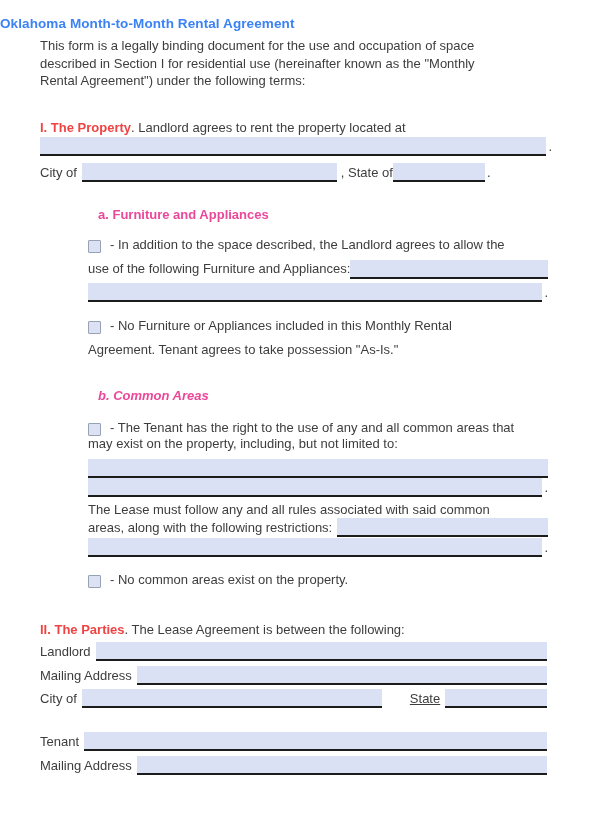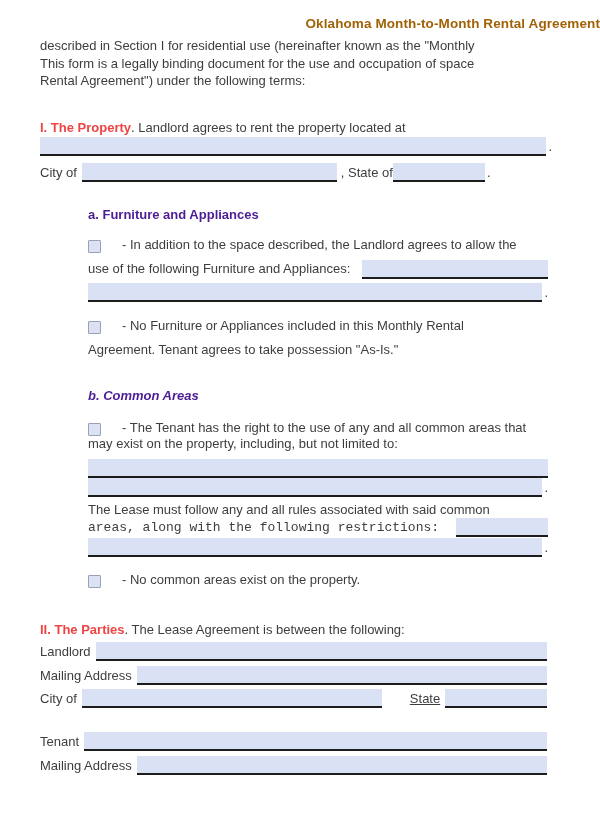--- a/index.html
+++ b/index.html
@@ -7,52 +7,52 @@
     width:600px;height:822px;background:#ffffff;position:relative;overflow:hidden;
     font-family:"Liberation Sans",sans-serif;font-size:13px;color:#3d3d3d;
   }
   .abs{position:absolute;left:40px;}
   .indent{left:88px;}
   .row{display:flex;align-items:flex-end;height:19px;}
   .lbl{line-height:19px;white-space:pre;padding-right:5px;}
   .lbl-l{line-height:19px;white-space:pre;padding-left:4px;}
   .b{font-weight:bold;color:#ef4444;}
   .title{
-    position:absolute;top:16px;left:0;right:0;text-align:right;
-    font-weight:bold;font-size:13.5px;color:#a16207;letter-spacing:.1px;
+    position:absolute;top:16px;left:0;right:0;text-align:left;
+    font-weight:bold;font-size:13.5px;color:#3b82f6;letter-spacing:.1px;
   }
   .intro{position:absolute;top:37px;left:40px;right:38px;line-height:17.5px;}
-  .heading{position:absolute;font-weight:bold;color:#4c1d95;line-height:18px;}
+  .heading{position:absolute;font-weight:bold;color:#ec4899;line-height:18px;margin-left:10px;}
   .field{
     background:#dbe1f5;border-bottom:2px solid #1c1c1c;height:17px;
     align-self:flex-end;display:inline-block;
   }
   .grow{flex:1;}
   .period{line-height:19px;padding-left:2px;}
   .checkbox{
     width:13px;height:13px;background:#dce2f4;border:1px solid #98a2b6;
     display:inline-block;margin-right:9px;align-self:flex-end;margin-bottom:2px;
     border-radius:1px;box-sizing:border-box;
   }
-  .cbline{display:flex;align-items:flex-end;height:20px;gap:12px;}
+  .cbline{display:flex;align-items:flex-end;height:20px;}
   .cbtext{line-height:20px;}
   .w460{width:460px;}
   .w512{width:512px;}
   .w507{width:507px;}
 </style>
 </head>
 <body>
 
 <div>
 
   <div class="title">Oklahoma Month-to-Month Rental Agreement</div>
 
   <div class="intro">
+    <div>This form is a legally binding document for the use and occupation of space</div>
     <div>described in Section I for residential use (hereinafter known as the "Monthly</div>
-    <div>This form is a legally binding document for the use and occupation of space</div>
     <div>Rental Agreement") under the following terms:</div>
   </div>
 
   <div class="abs" style="top:120px;">
     <span class="b">I. The Property</span><span>. Landlord agrees to rent the property located at</span>
   </div>
 
   <div class="abs row w512" style="top:137px;">
     <span class="field grow"></span>
     <span class="period">.</span>
@@ -101,21 +101,21 @@
   <div class="abs indent row w460" style="top:459px;">
     <span class="field grow"></span>
   </div>
   <div class="abs indent row w460" style="top:478px;">
     <span class="field grow"></span>
     <span class="period">.</span>
   </div>
 
   <div class="abs indent" style="top:500px;line-height:19px;">The Lease must follow any and all rules associated with said common</div>
   <div class="abs indent cbline w460" style="top:518px;height:19px;">
-    <span class="lbl" style="font-family:Liberation Mono, monospace;">areas, along with the following restrictions:</span>
+    <span class="lbl" style="">areas, along with the following restrictions:</span>
     <span class="field grow"></span>
   </div>
   <div class="abs indent row w460" style="top:538px;">
     <span class="field grow"></span>
     <span class="period">.</span>
   </div>
 
   <div class="abs indent cbline" style="top:570px;">
     <span class="checkbox"></span>
     <span class="cbtext">- No common areas exist on the property.</span>

